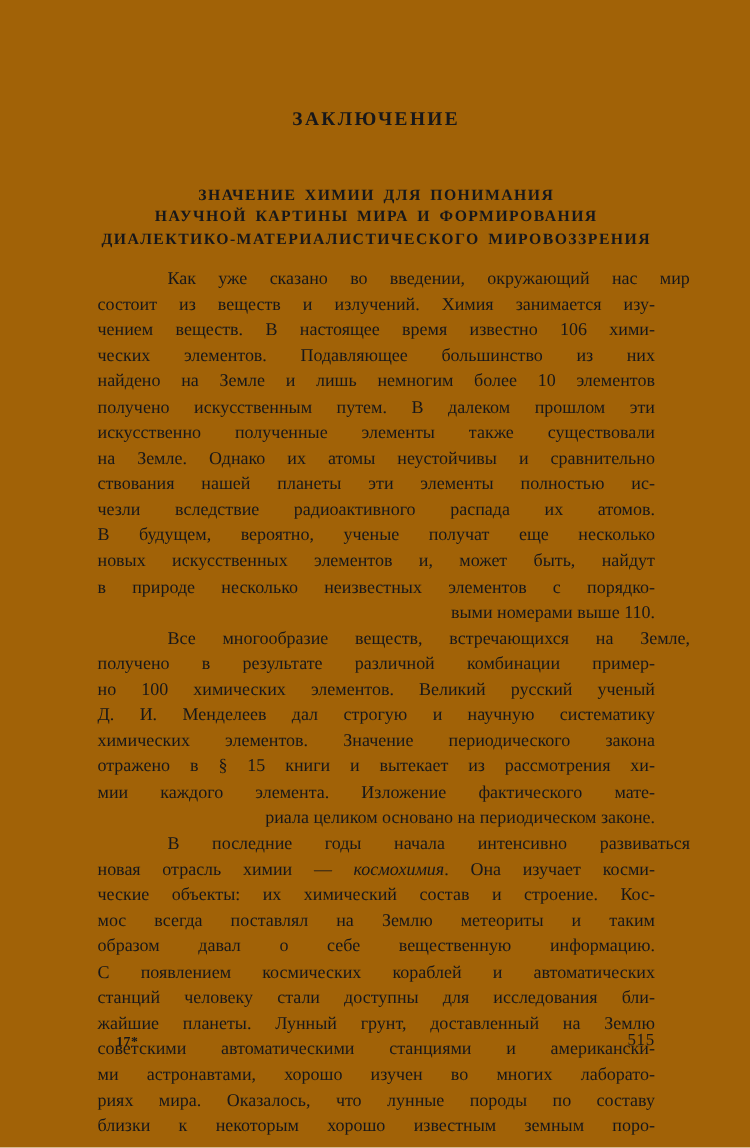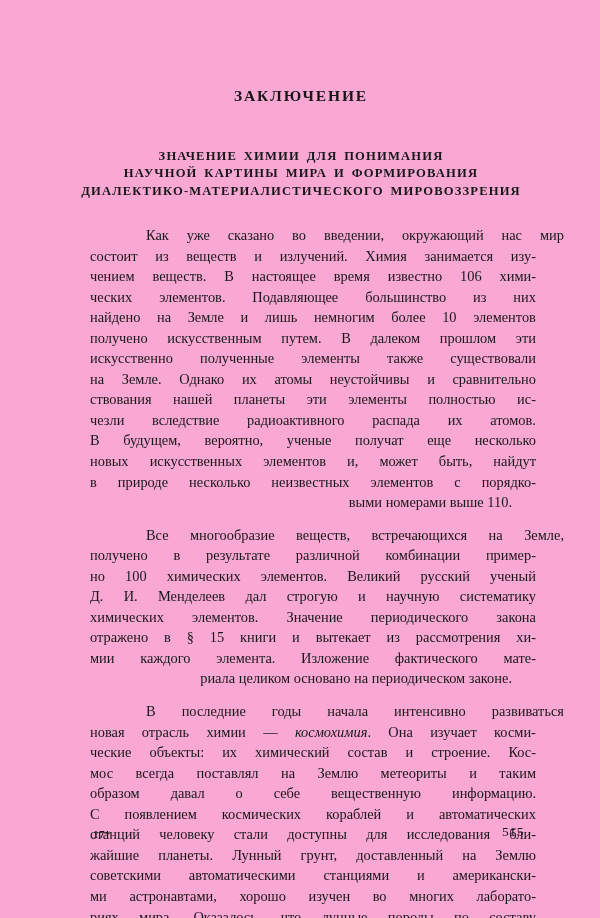--- a/index.html
+++ b/index.html
@@ -6,21 +6,21 @@
   html, body {
     margin: 0;
     padding: 0;
     background: #ffffff;
   }
 
   #page {
     position: relative;
     width: 600px;
     height: 918px;
-    background: #f9a8d4;
+    background: #a16207;
     overflow: hidden;
     font-family: "Liberation Serif", "DejaVu Serif", serif;
     color: #17171a;
     -webkit-font-smoothing: none;
   }
 
   
   .block {
     position: absolute;
     left: 78px;
@@ -51,21 +51,21 @@
   #section-title .t-line { display: block; white-space: nowrap; }
 
   
   #body-copy {
     top: 213px;
     width: 446px;
     font-size: 14.4px;
     line-height: 20.55px;
   }
 
-  .para { margin: 12px; }
+  .para { margin: 0; }
 
   
   .line {
     display: block;
     white-space: nowrap;
     height: 20.55px;
   }
 
   
   .just {

